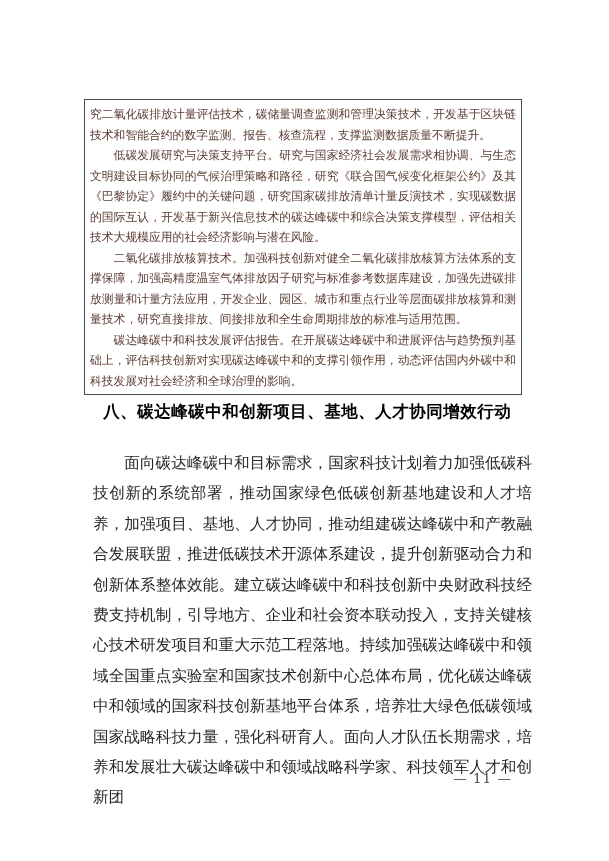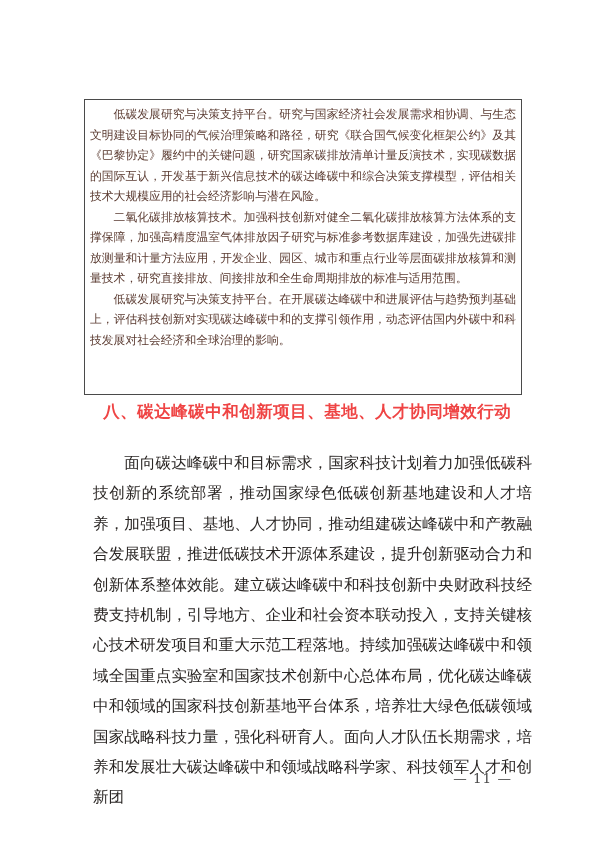--- a/index.html
+++ b/index.html
@@ -39,21 +39,21 @@
   
   .section-heading {
     position: absolute;
     left: 85px; top: 401px;
     width: 440px;
     margin: 0;
     font-family: "DejaVu Sans", "Liberation Sans", sans-serif;
     font-weight: bold;
     font-size: 16.5px;
     letter-spacing: 0.5px;
-    color: #ef4444;
+    color: #000000;
     text-indent: 1.1em;
     white-space: nowrap;
   }
 
   
   .section-body {
     position: absolute;
     left: 85px; top: 440px;
     width: 439px;
     margin: 8px;
@@ -76,23 +76,24 @@
     font-family: "DejaVu Serif", "Liberation Serif", serif;
     margin-left: 12px;
   }
 </style>
 </head>
 <body>
 
 <div class="page">
 
   <div class="doc-box">
+    <p>究二氧化碳排放计量评估技术，碳储量调查监测和管理决策技术，开发基于区块链技术和智能合约的数字监测、报告、核查流程，支撑监测数据质量不断提升。</p>
     <p class="indent">低碳发展研究与决策支持平台。研究与国家经济社会发展需求相协调、与生态文明建设目标协同的气候治理策略和路径，研究《联合国气候变化框架公约》及其《巴黎协定》履约中的关键问题，研究国家碳排放清单计量反演技术，实现碳数据的国际互认，开发基于新兴信息技术的碳达峰碳中和综合决策支撑模型，评估相关技术大规模应用的社会经济影响与潜在风险。</p>
     <p class="indent">二氧化碳排放核算技术。加强科技创新对健全二氧化碳排放核算方法体系的支撑保障，加强高精度温室气体排放因子研究与标准参考数据库建设，加强先进碳排放测量和计量方法应用，开发企业、园区、城市和重点行业等层面碳排放核算和测量技术，研究直接排放、间接排放和全生命周期排放的标准与适用范围。</p>
-    <p class="indent">低碳发展研究与决策支持平台。在开展碳达峰碳中和进展评估与趋势预判基础上，评估科技创新对实现碳达峰碳中和的支撑引领作用，动态评估国内外碳中和科技发展对社会经济和全球治理的影响。</p>
+    <p class="indent">碳达峰碳中和科技发展评估报告。在开展碳达峰碳中和进展评估与趋势预判基础上，评估科技创新对实现碳达峰碳中和的支撑引领作用，动态评估国内外碳中和科技发展对社会经济和全球治理的影响。</p>
   </div>
 
   <h2 class="section-heading">八、碳达峰碳中和创新项目、基地、人才协同增效行动</h2>
 
   <p class="section-body">面向碳达峰碳中和目标需求，国家科技计划着力加强低碳科技创新的系统部署，推动国家绿色低碳创新基地建设和人才培养，加强项目、基地、人才协同，推动组建碳达峰碳中和产教融合发展联盟，推进低碳技术开源体系建设，提升创新驱动合力和创新体系整体效能。建立碳达峰碳中和科技创新中央财政科技经费支持机制，引导地方、企业和社会资本联动投入，支持关键核心技术研发项目和重大示范工程落地。持续加强碳达峰碳中和领域全国重点实验室和国家技术创新中心总体布局，优化碳达峰碳中和领域的国家科技创新基地平台体系，培养壮大绿色低碳领域国家战略科技力量，强化科研育人。面向人才队伍长期需求，培养和发展壮大碳达峰碳中和领域战略科学家、科技领军人才和创新团</p>
 
   <div class="page-number">— 11 —</div>
 
 </div>
 

